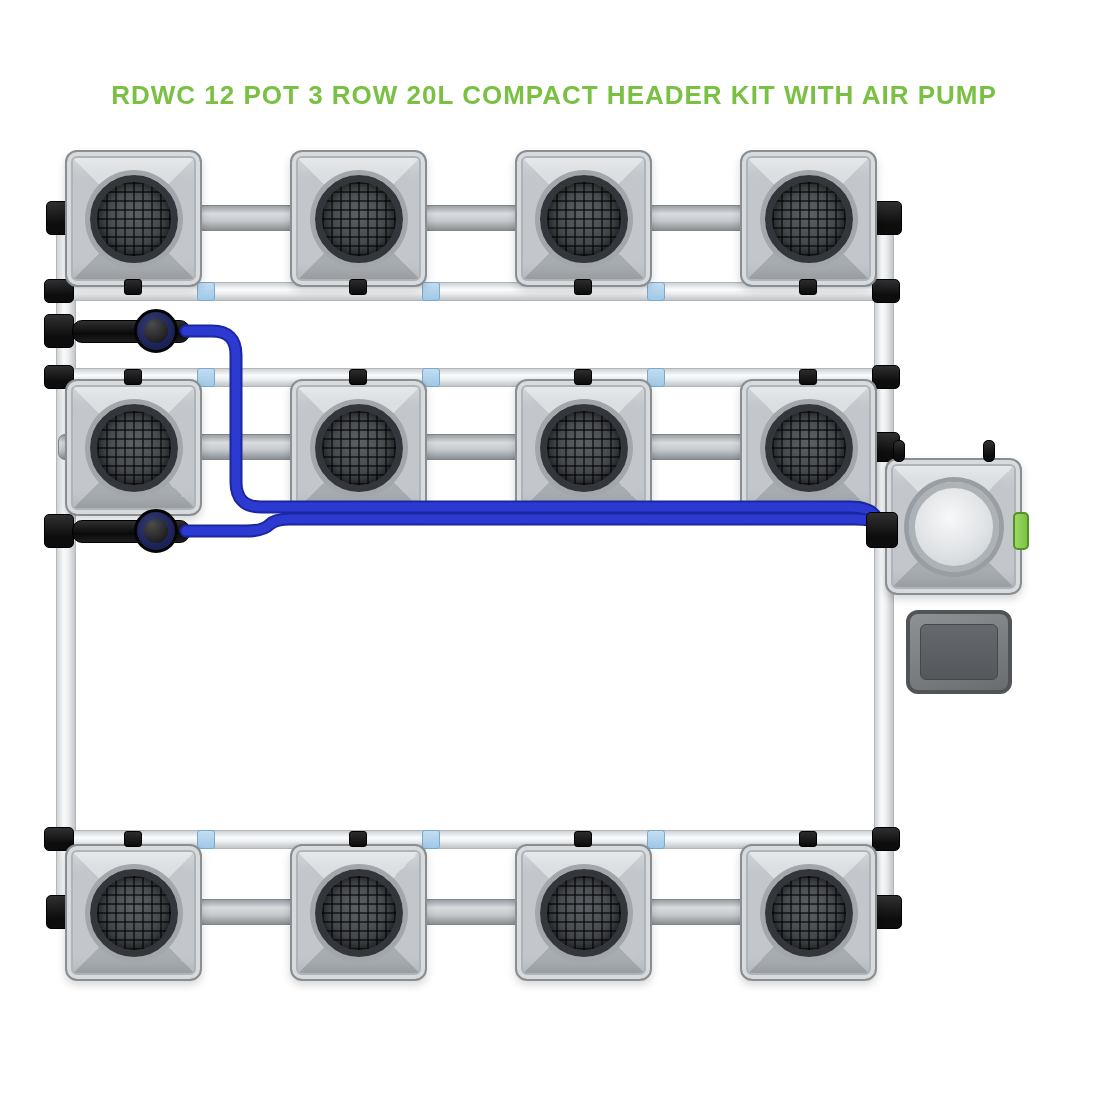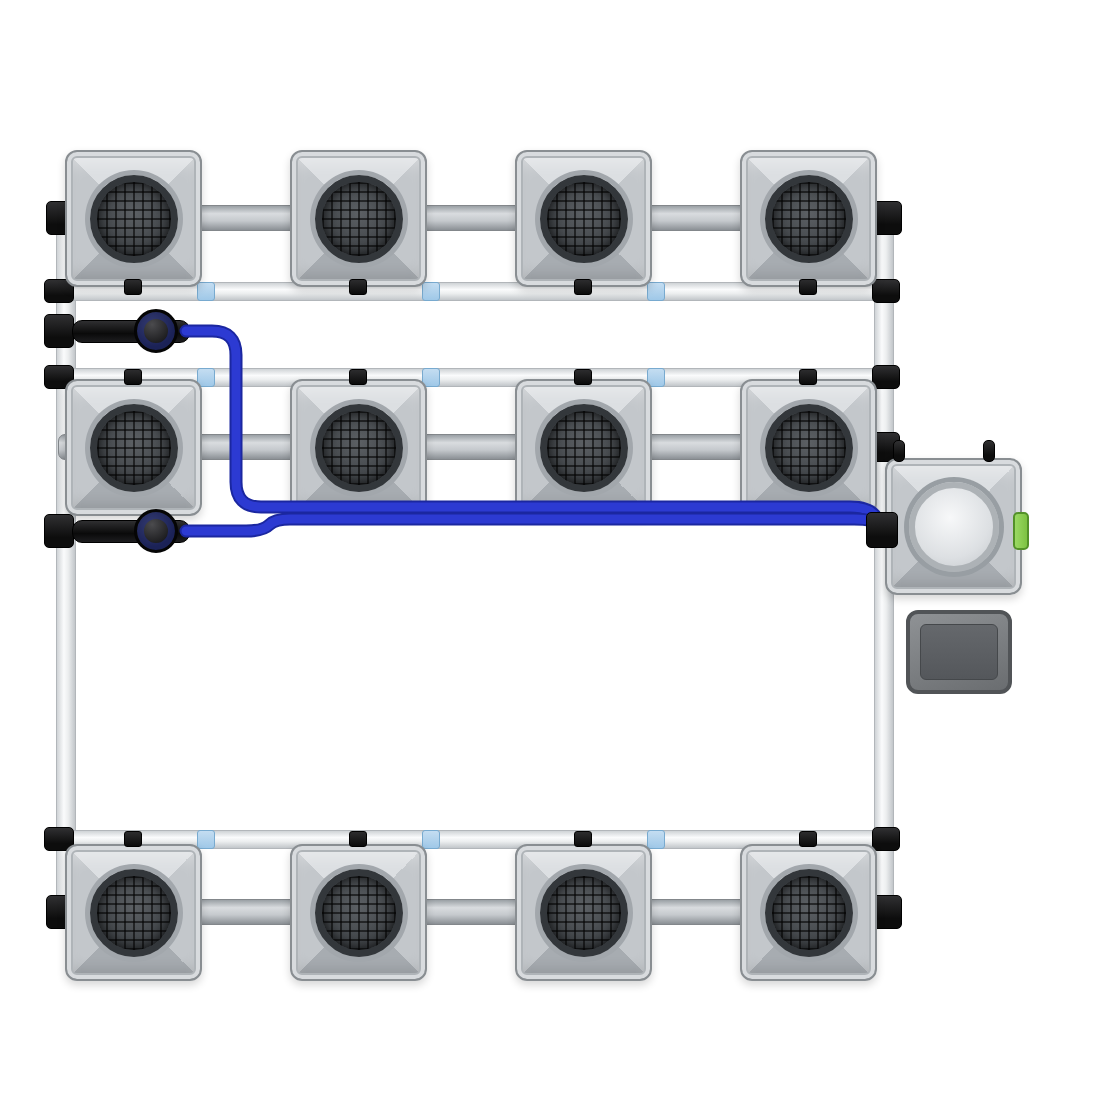--- a/index.html
+++ b/index.html
@@ -46,20 +46,21 @@
   .pump{background:linear-gradient(160deg,#8f9295,#6a6d70);border:4px solid #515457;border-radius:12px}
   .pump-inner{position:absolute;inset:10px;background:linear-gradient(#65686c,#54575b);
     border:1px solid #45484b;border-radius:6px}
   svg.hoses{pointer-events:none}
 </style>
 </head>
 <body>
 
 <div class="canvas">
 
+  <div class="title">RDWC 12 POT 3 ROW 20L COMPACT HEADER KIT WITH AIR PUMP</div>
 
   <div class="abs vpipe" style="left:56px;top:212px;height:706px"></div>
   <div class="abs vpipe" style="left:874px;top:212px;height:706px"></div>
   <div class="abs hpipe" style="left:58px;top:282px;width:834px"></div>
   <div class="abs hpipe" style="left:58px;top:368px;width:834px"></div>
   <div class="abs hpipe" style="left:58px;top:830px;width:834px"></div>
 
   <div class="abs clip" style="left:197px;top:282px"></div>
   <div class="abs clip" style="left:422px;top:282px"></div>
   <div class="abs clip" style="left:647px;top:282px"></div>

